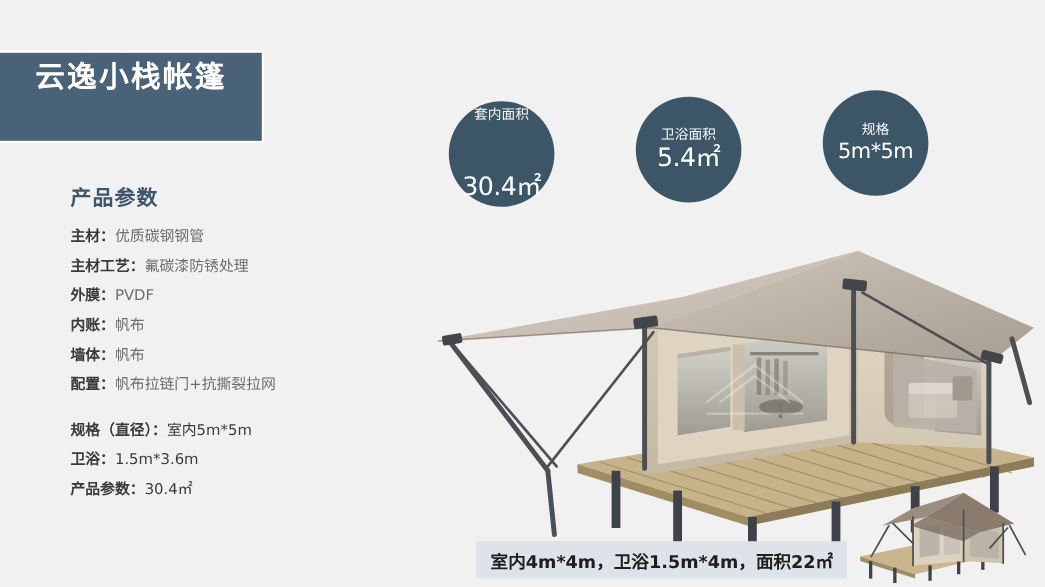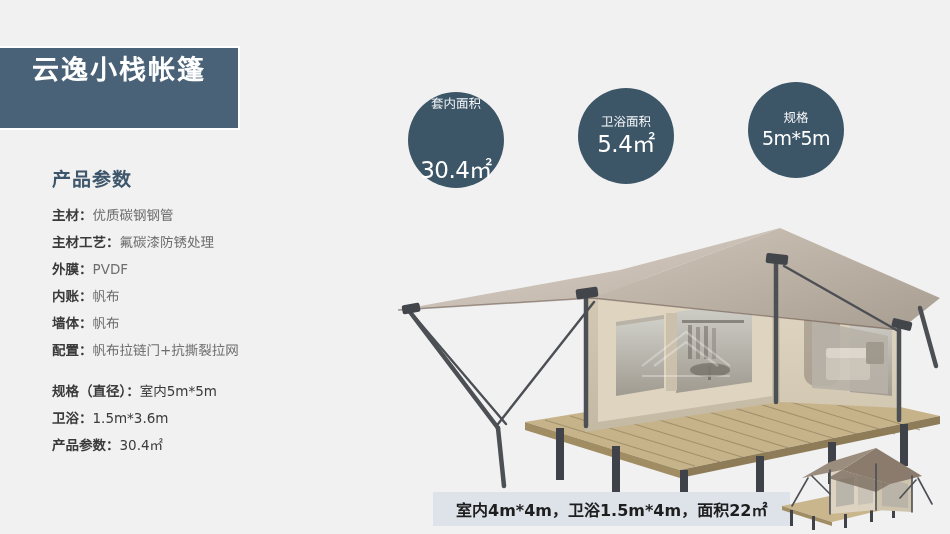--- a/index.html
+++ b/index.html
@@ -22,21 +22,21 @@
   }
   .title-banner .title-text{
     color:#ffffff;
     font-size:27px;
     font-weight:bold;
     letter-spacing:2px;
     white-space:nowrap;
   }
 
   
-  .spec-column{ position:absolute; left:52px; top:164px; width:300px; }
+  .spec-column{ position:absolute; left:64px; top:164px; width:300px; }
   .section{ margin-bottom:14px; }
   .section-heading{
     color:#3d566b;
     font-size:19px;
     font-weight:bold;
     letter-spacing:1px;
     margin-bottom:11px;
   }
   .spec-row{
     font-size:13.5px;
@@ -66,21 +66,21 @@
   .badge-value{ font-size:23px; letter-spacing:-0.5px; white-space:nowrap; }
   .badge-3 .badge-value{ font-size:19px; }
 
   
   .tent-stage{ position:absolute; left:380px; top:170px; width:570px; height:330px; }
   .tent-stage svg{ width:100%; height:100%; display:block; }
 
   
   .caption-bar{
     position:absolute; left:433px; top:492px;
-    padding:5px 23px;
+    padding:5px 13px;
     background:#dde3e9;
     color:#1e1e1e;
     font-size:16px;
     font-weight:bold;
     white-space:nowrap;
   }
 
   
   .inset-thumb{ position:absolute; left:772px; top:440px; width:170px; height:92px; }
   .inset-thumb svg{ width:100%; height:100%; display:block; }

